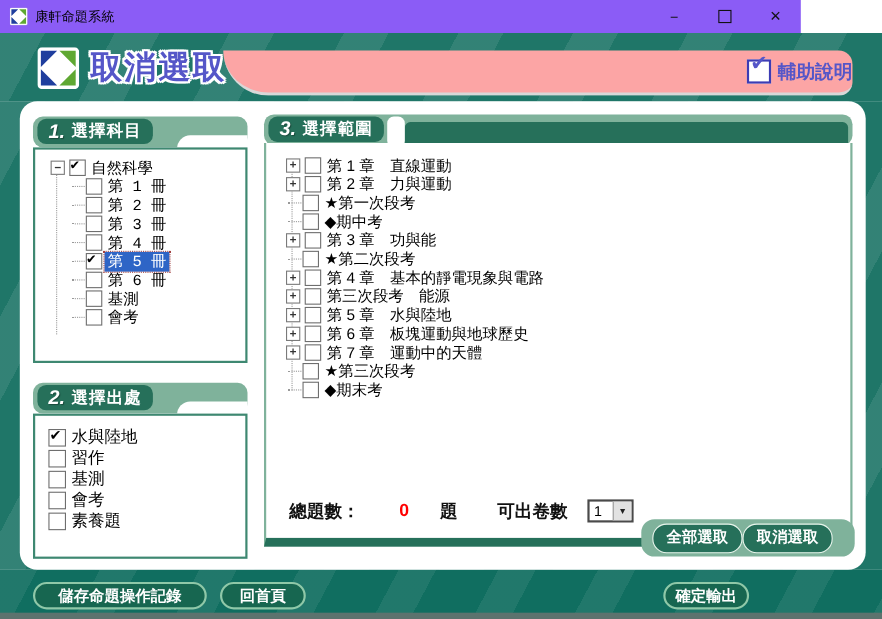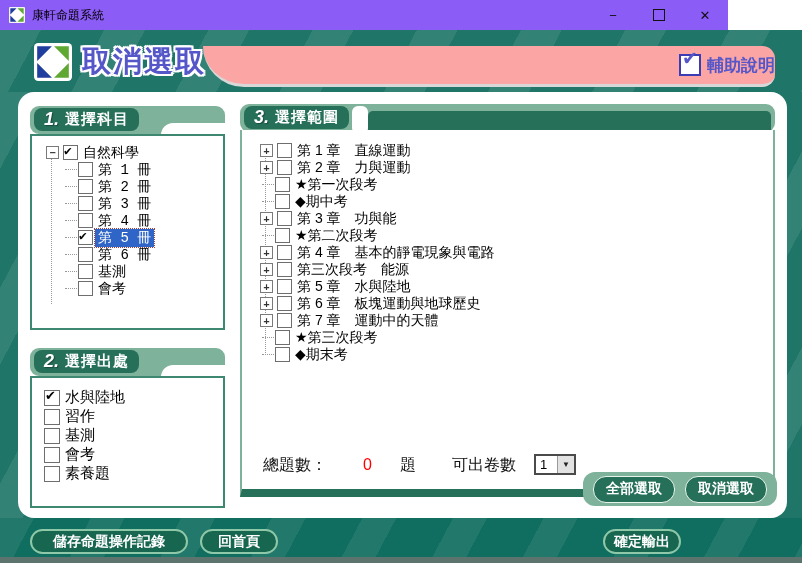--- a/index.html
+++ b/index.html
@@ -74,34 +74,34 @@
   .tree3-rows::before{content:"";position:absolute;left:5px;top:8px;height:205px;border-left:1px dotted #999;}
 
   
   .plist{padding:10px 0 0 12px;}
   .plrow{display:flex;align-items:center;height:19px;white-space:nowrap;}
   .plrow .cb{margin-left:0;width:14px;height:14px;}
   .plrow .lbl{font-size:15px;}
 
   
   .summary{position:absolute;left:0;top:322px;width:100%;height:26px;}
-  .sum-item{position:absolute;top:0;height:26px;display:flex;align-items:center;font-size:16px;font-weight:normal;color:#111;}
+  .sum-item{position:absolute;top:0;height:26px;display:flex;align-items:center;font-size:16px;font-weight:bold;color:#111;}
   .sum-total-label{left:21px;}
   .sum-total-value{left:121px;color:var(--count-red,#FF0000);}
   .sum-unit{left:158px;}
   .sum-papers-label{left:210px;}
   .dropdown{position:absolute;left:292px;top:2px;width:42px;height:21px;border:2px solid #4a4a4a;background:#fff;
     box-sizing:border-box;display:flex;align-items:center;}
   .dd-value{flex:1;font-size:13px;font-weight:normal;padding-left:4px;color:#000;}
   .dd-btn{width:16px;height:100%;background:#E2E2E2;border-left:1px solid #9a9a9a;display:flex;align-items:center;justify-content:center;}
   .dd-arrow{font-size:8px;color:#222;}
 
   
   .btntab{position:absolute;left:565px;top:380px;width:194px;height:34px;background:var(--sage,#7FB29B);
-    border-radius:12px;z-index:3;display:flex;align-items:center;justify-content:space-between;padding:0 10px;box-sizing:border-box;}
+    border-radius:12px;z-index:3;display:flex;align-items:center;padding:0 10px;box-sizing:border-box;}
   .pillbtn{height:25px;border-radius:13px;background:var(--dark-green,#17654C);color:#fff;font-size:14px;font-weight:bold;
     display:flex;align-items:center;justify-content:center;padding:0 12px;border:1px solid #E8F5EC;cursor:pointer;white-space:nowrap;}
 
   
   .footer{position:absolute;left:0;top:518px;width:802px;height:45px;background-color:var(--teal-footer,#106E60);}
   .footer::before{content:"";position:absolute;inset:0;
     background:repeating-linear-gradient(118deg,rgba(255,255,255,.07) 0 30px,rgba(255,255,255,0) 30px 80px);}
   .footer-strip{position:absolute;left:0;bottom:0;width:100%;height:6px;background:#5C736E;}
   .footbtn{position:absolute;top:11px;height:25px;border-radius:13px;background:#176650;border:2px solid #8FC8A8;
     color:#fff;font-size:14px;font-weight:bold;display:flex;align-items:center;justify-content:center;

